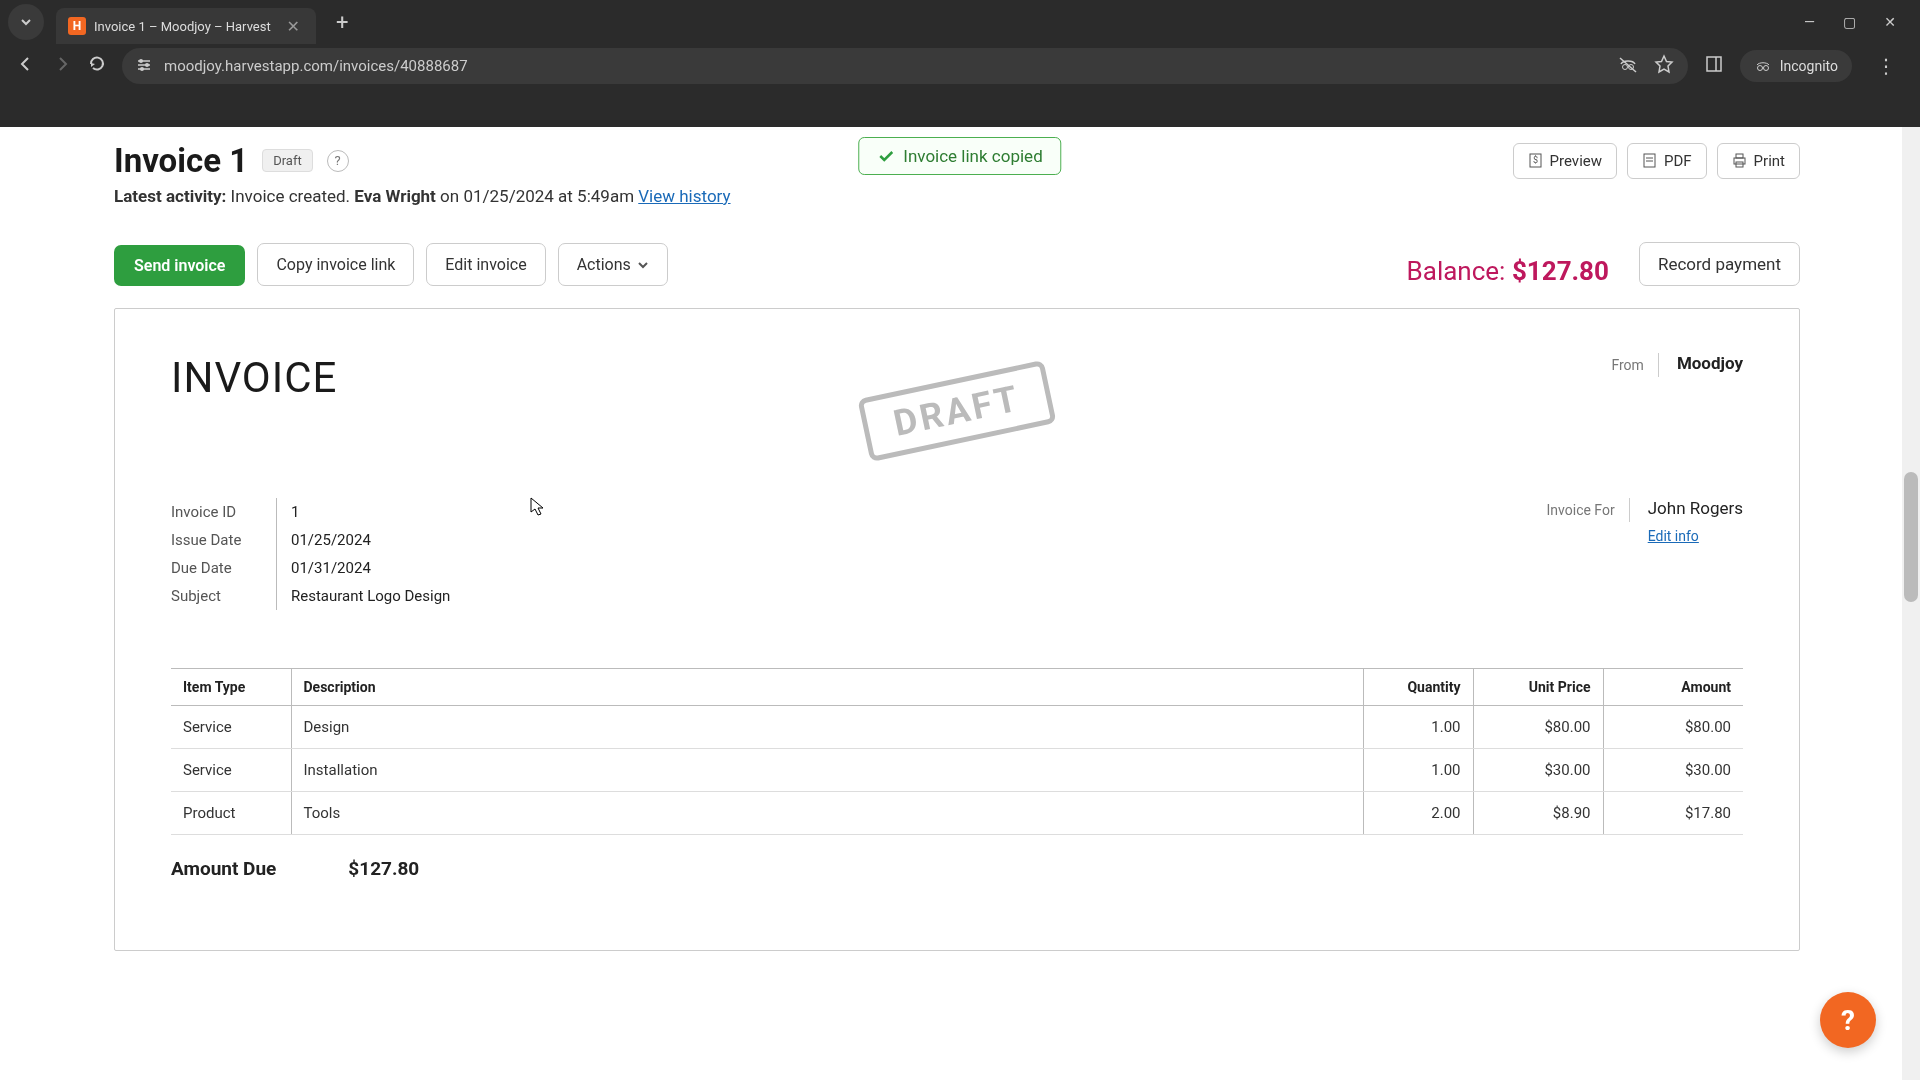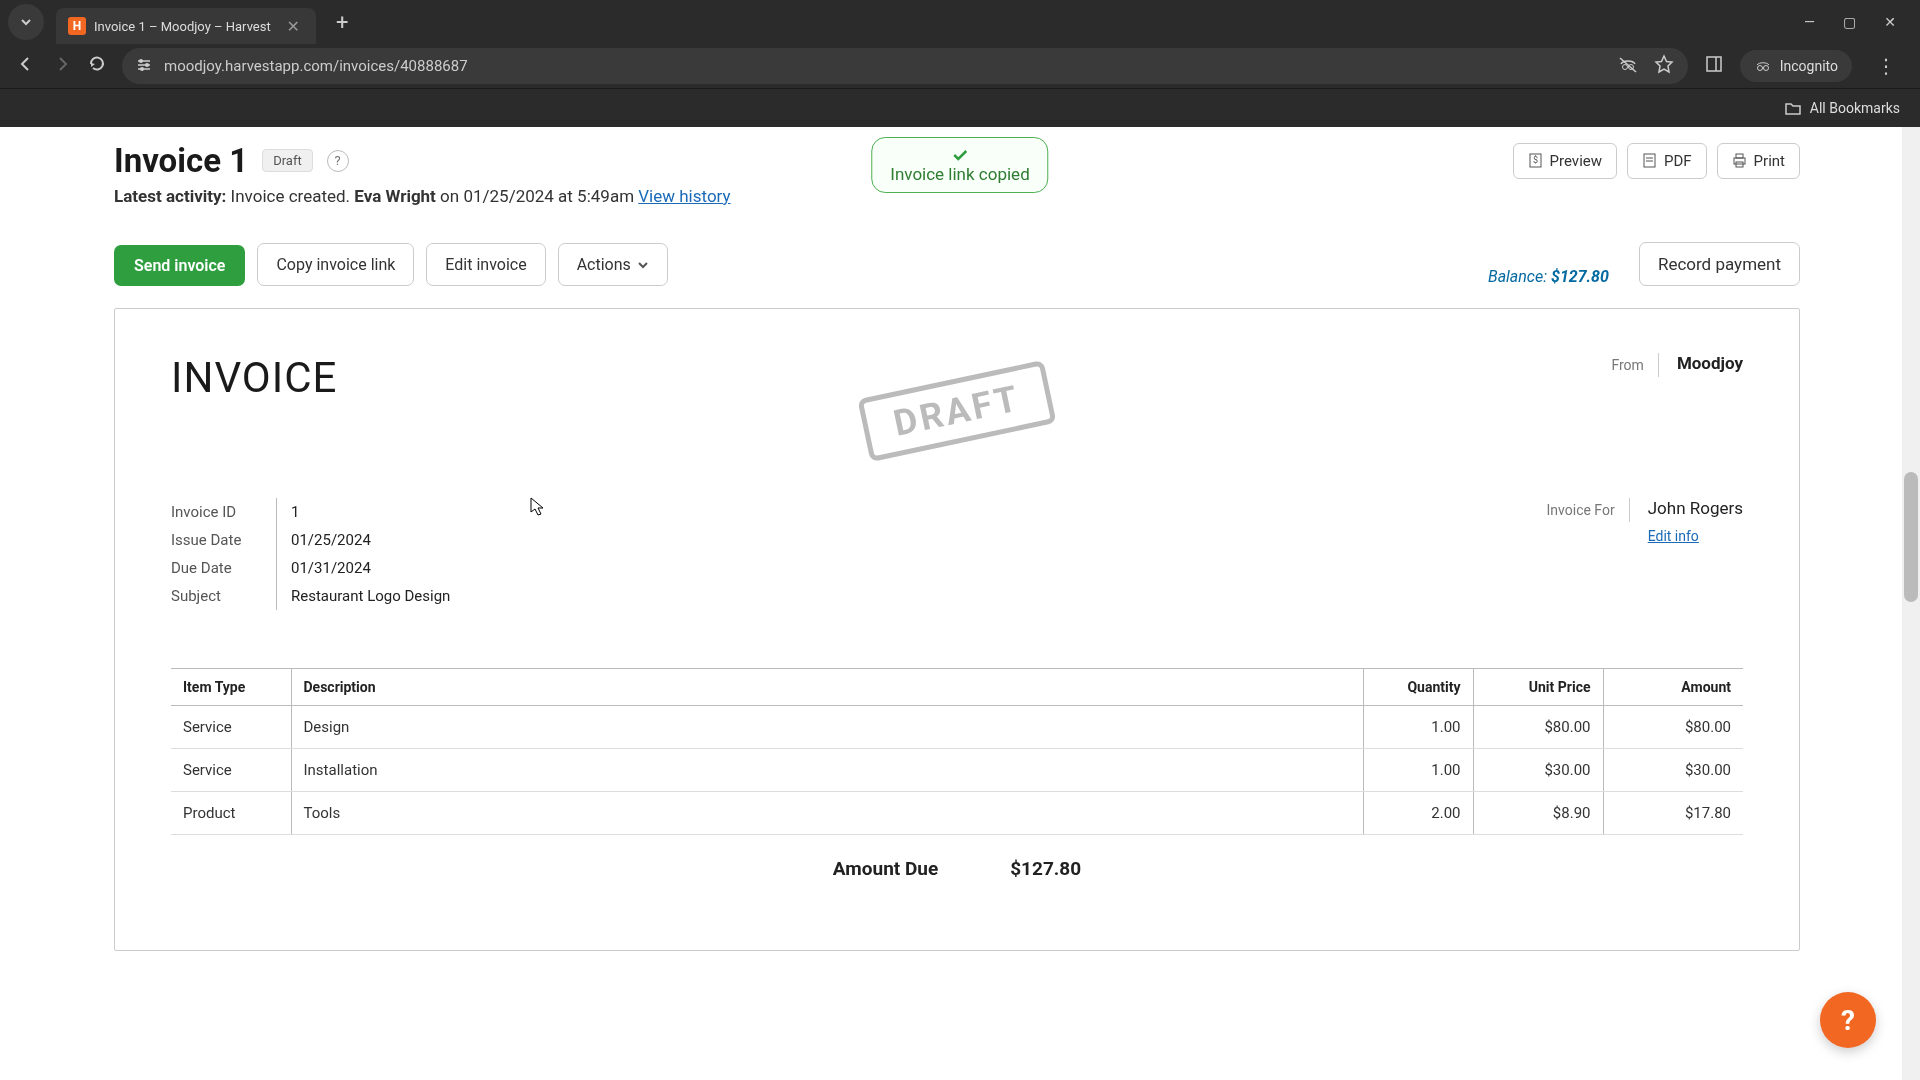--- a/index.html
+++ b/index.html
@@ -37,32 +37,32 @@
     .page-scrollbar-track { position: absolute; right: 0; top: 0; width: 18px; background: #f0f0f0; height: 100%; }
     .page-scrollbar-thumb { position: absolute; right: 2px; top: 345px; width: 14px; height: 130px; background: #bbb; border-radius: 7px; }
 
     .content { padding: 14px 120px 40px 114px; position: relative; }
     
     .header-row { display: flex; align-items: center; gap: 14px; margin-bottom: 4px; flex-wrap: wrap; }
     .page-title { font-size: 33px; font-weight: 700; color: #1a1a1a; }
     .badge { background: #f0f0f0; color: #555; font-size: 13px; padding: 3px 10px; border-radius: 4px; border: 1px solid #ddd; }
     .help-circle { width: 22px; height: 22px; border: 1px solid #bbb; border-radius: 50%; display: flex; align-items: center; justify-content: center; color: #777; font-size: 13px; cursor: pointer; }
     .header-spacer { flex: 1; }
-    .toast { border: 1.5px solid #4CAF50; color: #2e7d32; padding: 8px 18px; border-radius: 14px; display: flex; align-items: center; font-size: 17px; position: absolute; left: 50%; transform: translateX(-50%); top: 10px; background: #f9fff9; flex-direction: column; }
+    .toast { border: 1.5px solid #4CAF50; color: #2e7d32; padding: 8px 18px; border-radius: 6px; display: flex; align-items: center; gap: 8px; font-size: 17px; position: absolute; left: 50%; transform: translateX(-50%); top: 10px; background: #f9fff9; }
     .toolbar-r { display: flex; gap: 10px; margin-left: auto; }
     .outline-btn { border: 1px solid #ccc; background: white; padding: 8px 14px; border-radius: 6px; font-size: 15px; display: flex; align-items: center; gap: 7px; cursor: pointer; color: #333; }
     
     .activity-line { font-size: 17px; color: #333; margin-top: 6px; }
     .activity-line b { font-weight: 700; }
     .activity-line a { color: #1a6ab8; text-decoration: underline; cursor: pointer; }
     
     .actions-row { margin-top: 36px; display: flex; align-items: flex-end; gap: 12px; }
     .btn-primary { background: #2e9e3f; color: white; font-weight: 600; border: none; padding: 11px 20px; border-radius: 7px; font-size: 16px; cursor: pointer; }
     .btn-sec { border: 1px solid #ccc; background: white; padding: 11px 18px; border-radius: 7px; font-size: 16px; cursor: pointer; color: #333; display: flex; align-items: center; gap: 6px; }
-    .balance { margin-left: auto; font-size: 16px; color: #0369a1; font-style: italic; }
+    .balance { margin-left: auto; font-size: 26px; color: #be185d; }
     .balance b { font-weight: 700; }
     .record-payment { border: 1px solid #ccc; background: white; padding: 11px 18px; border-radius: 7px; font-size: 17px; cursor: pointer; margin-left: 18px; color: #333; }
     
     .invoice-card { border: 1px solid #ccc; border-radius: 2px; margin-top: 22px; padding: 44px 56px 70px; position: relative; background: white; }
     .inv-word { font-size: 42px; font-weight: 400; letter-spacing: 1px; color: #1a1a1a; }
     .draft-stamp { position: absolute; top: 70px; left: 50%; transform: translateX(-50%) rotate(-12deg); border: 5px solid #bbb; color: #bbb; font-size: 36px; font-weight: 700; padding: 6px 26px; letter-spacing: 3px; border-radius: 8px; }
     
     .from-block { position: absolute; right: 56px; top: 44px; display: flex; gap: 18px; align-items: flex-start; }
     .from-label { color: #777; font-size: 14px; border-right: 1px solid #ccc; padding-right: 14px; line-height: 24px; }
     .from-name { font-weight: 700; font-size: 17px; color: #222; }
@@ -80,21 +80,21 @@
     .items-table { width: 100%; border-collapse: collapse; margin-top: 58px; }
     .items-table th { text-align: left; font-size: 14px; font-weight: 700; padding: 10px 12px; border-top: 1px solid #bbb; border-bottom: 1px solid #bbb; color: #222; }
     .items-table td { font-size: 15px; padding: 12px 12px; border-bottom: 1px solid #ddd; color: #333; }
     .col-type { width: 120px; }
     .col-desc { border-left: 1px solid #bbb; }
     .col-qty, .col-unit, .col-amt { text-align: right !important; border-left: 1px solid #bbb; }
     .col-qty { width: 110px; }
     .col-unit { width: 130px; }
     .col-amt { width: 140px; }
     
-    .totals { display: flex; justify-content: center; margin-top: 22px; }
+    .totals { display: flex; justify-content: flex-start; margin-top: 22px; }
     .amount-due { font-size: 19px; font-weight: 700; display: flex; gap: 72px; color: #222; }
     
     .help-fab { position: fixed; bottom: 32px; right: 44px; width: 56px; height: 56px; background: #F26722; border-radius: 50%; display: flex; align-items: center; justify-content: center; color: white; font-size: 28px; font-weight: 700; cursor: pointer; box-shadow: 0 4px 12px rgba(0,0,0,0.2); }
     
     .cursor-fake { position: absolute; left: 530px; top: 497px; font-size: 18px; color: #000; pointer-events: none; }
   </style>
 </head>
 <body>
 
 <div class="browser-chrome">
@@ -168,28 +168,20 @@
     <div class="incognito-btn">
       <svg width="18" height="18" viewBox="0 0 18 18">
           <path d="M3 8c2-3 10-3 12 0" stroke="#ccc" fill="none"></path>
           <circle cx="6" cy="11" r="2.5" stroke="#ccc" fill="none"></circle>
           <circle cx="12" cy="11" r="2.5" stroke="#ccc" fill="none"></circle>
           <line x1="8.5" y1="11" x2="9.5" y2="11" stroke="#ccc"></line>
         </svg>
       <span>Incognito</span>
     </div>
     <span class="more-icon">⋮</span>
-  </div>
-  <div class="bookmarks-bar">
-    <div class="bookmarks-item">
-      <svg width="18" height="18" viewBox="0 0 18 18">
-          <path d="M2 5h5l2 2h7v8H2z" stroke="#ccc" fill="none" stroke-width="1.5"></path>
-        </svg>
-      <span>All Bookmarks</span>
-    </div>
   </div>
 </div>
 
 <div class="page">
   <div class="content">
 
     <div class="toast">
       <svg width="18" height="18" viewBox="0 0 18 18">
           <path d="M3 9l4 4L15 5" stroke="#2e9e3f" stroke-width="2.5" fill="none"></path>
         </svg>

